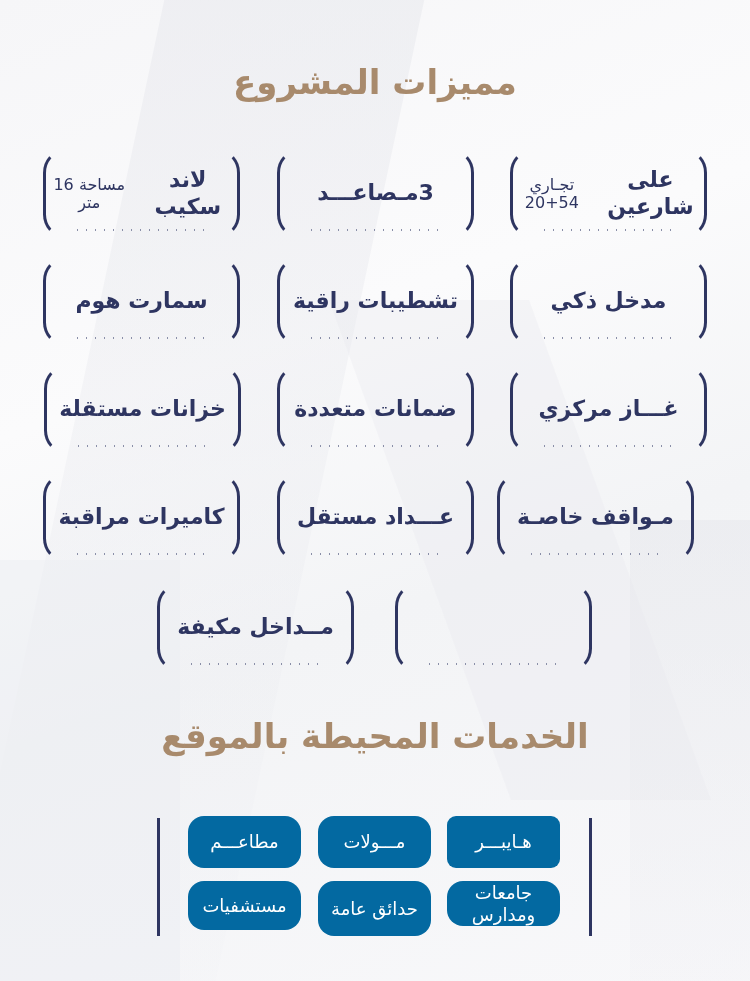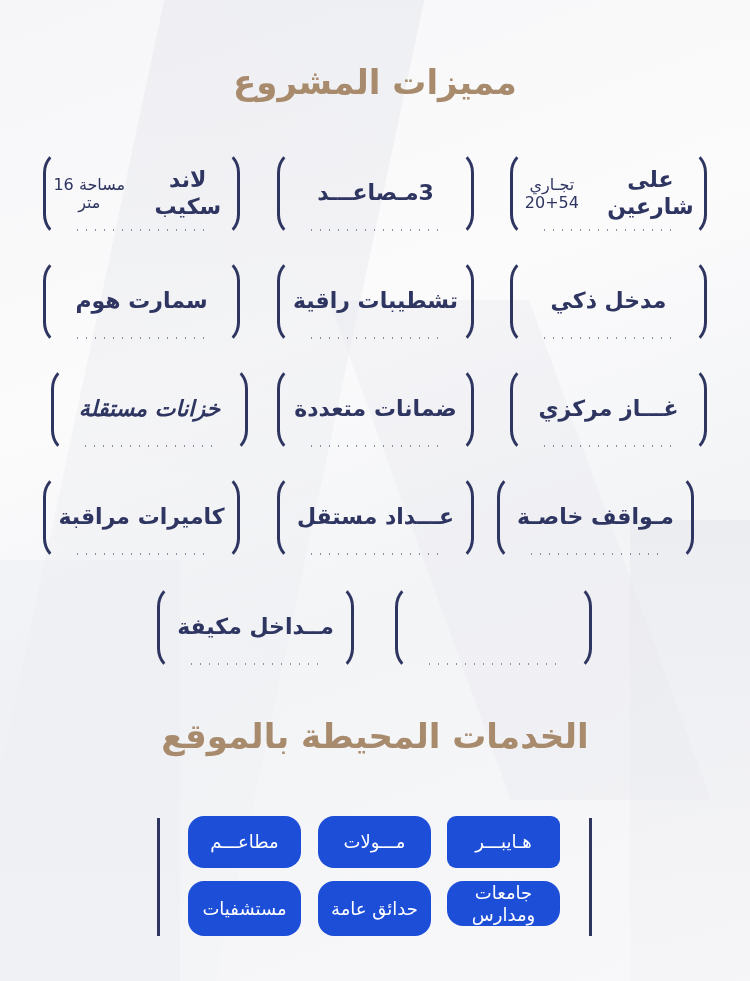--- a/index.html
+++ b/index.html
@@ -38,21 +38,21 @@
     position: absolute; bottom: 6px; left: 30px; right: 30px; height: 2px;
     background-image: radial-gradient(circle, #8a8fa8 0.9px, transparent 1.1px);
     background-size: 9px 2px; background-repeat: repeat-x;
   }
   .feature .main { font-size: 22px; font-weight: bold; color: #2e3561; line-height: 1.2; letter-spacing: 0.3px; }
   .feature .sub { font-size: 16px; color: #2e3561; line-height: 1.1; }
 
   .divider-bar { position: absolute; width: 3px; background: #2e3561; top: 818px; height: 118px; }
   .service {
     position: absolute; width: 113px; height: 52px; border-radius: 16px;
-    background: #1d4ed8; color: #ffffff;
+    background: #0369a1; color: #ffffff;
     display: flex; align-items: center; justify-content: center; text-align: center;
     font-size: 18px; line-height: 1.2; padding: 2px 6px;
   }
 </style>
 </head>
 <body>
 
 <div class="bg-shape bg1"></div>
 <div class="bg-shape bg2"></div>
 <div class="bg-shape bg3"></div>
@@ -105,21 +105,21 @@
   <span class="br right"></span>
   <span class="dots"></span>
   <span class="main">غـــاز مركزي</span>
 </div>
 <div class="feature" style="left:277px; top:366px;">
   <span class="br left"></span>
   <span class="br right"></span>
   <span class="dots"></span>
   <span class="main">ضمانات متعددة</span>
 </div>
-<div class="feature" style="left:51px; top:366px;font-style:italic;">
+<div class="feature" style="left:44px; top:366px;">
   <span class="br left"></span>
   <span class="br right"></span>
   <span class="dots"></span>
   <span class="main">خزانات مستقلة</span>
 </div>
 
 <div class="feature" style="left:497px; top:474px;text-align:right;">
   <span class="br left"></span>
   <span class="br right"></span>
   <span class="dots"></span>
@@ -153,13 +153,13 @@
 <h2 class="section-title title-services">الخدمات المحيطة بالموقع</h2>
 
 <div class="divider-bar" style="left:157px;"></div>
 <div class="divider-bar" style="left:589px;"></div>
 
 <div class="service" style="left:447px; top:816px;border-radius:9px;">هـايبـــر</div>
 <div class="service" style="left:318px; top:816px;">مـــولات</div>
 <div class="service" style="left:188px; top:816px;">مطاعـــم</div>
 <div class="service" style="left:447px; top:881px; height:45px;">جامعات ومدارس</div>
 <div class="service" style="left:318px; top:881px; height:55px;">حدائق عامة</div>
-<div class="service" style="left:188px; top:881px; height:55px;">مستشفيات</div>
+<div class="service" style="left:188px; top:881px; height:49px;">مستشفيات</div>
 
 </body></html>

